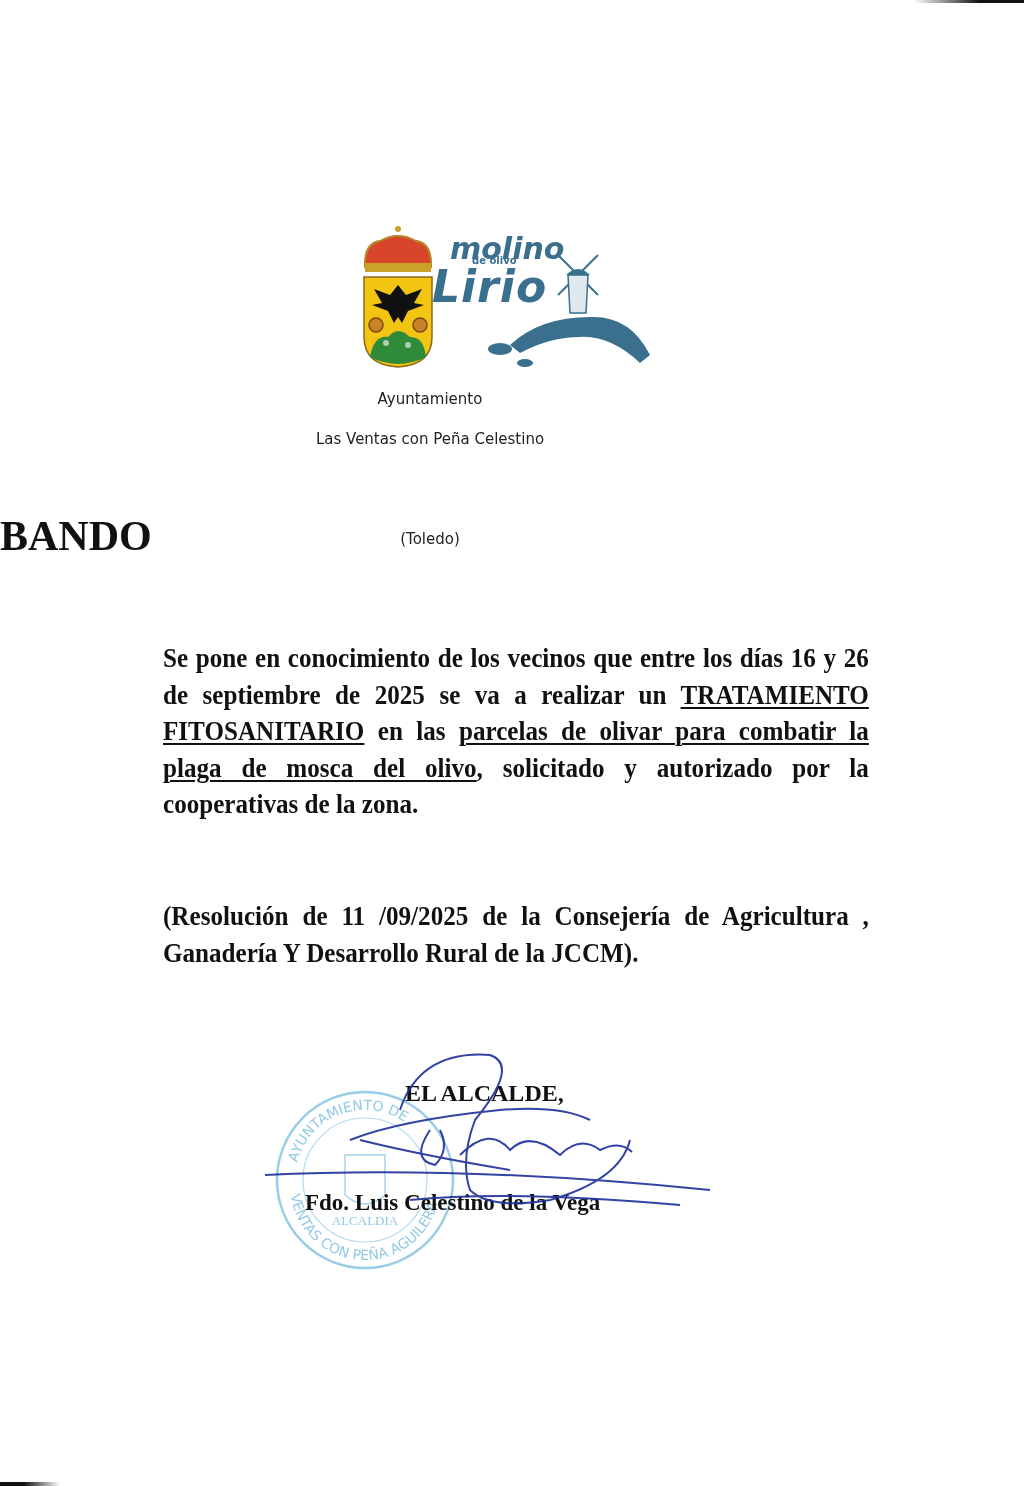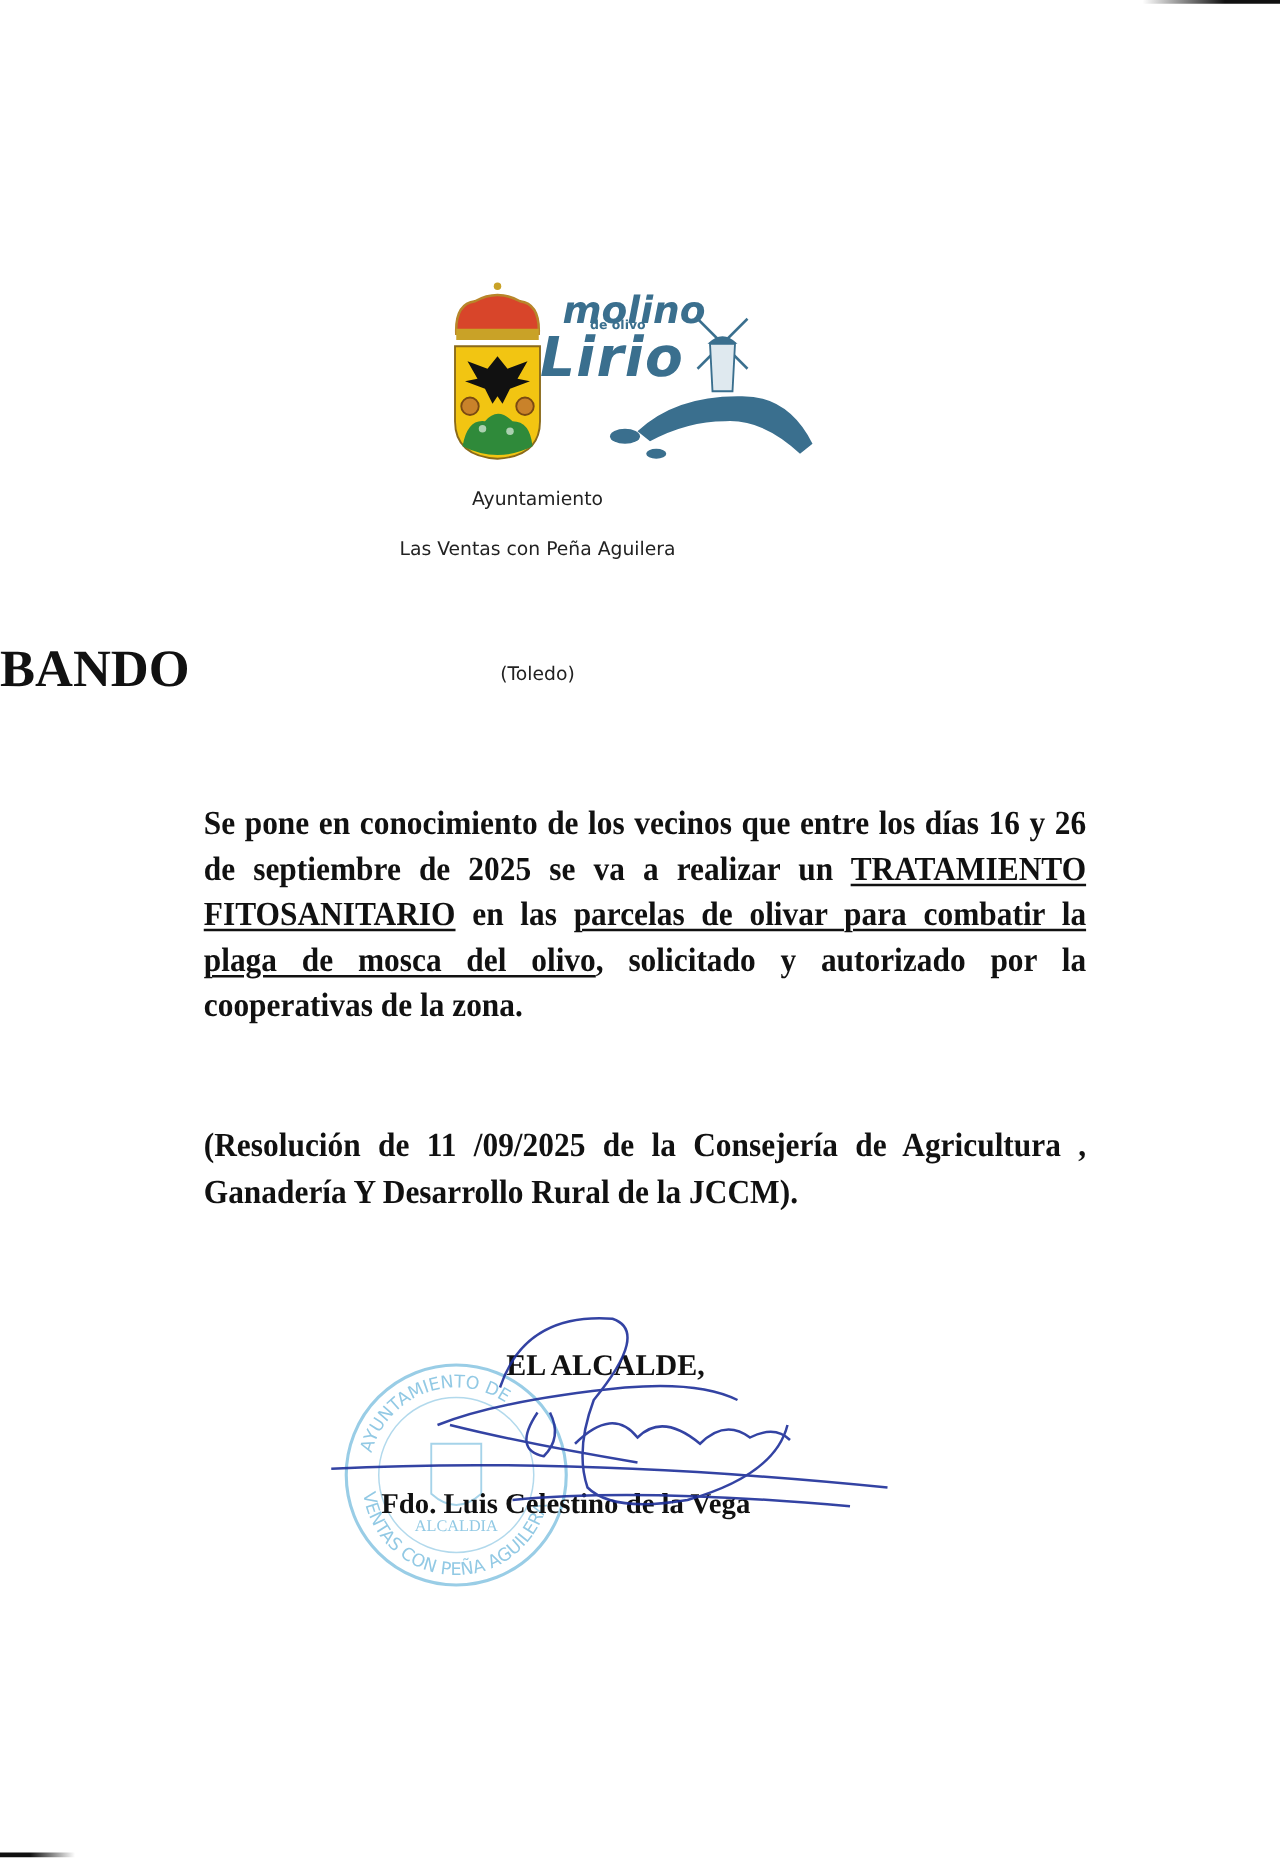--- a/index.html
+++ b/index.html
@@ -75,21 +75,21 @@
     <path d="M150 120 Q180 92 230 92 Q270 90 290 130 L280 138 Q250 110 220 112 Q190 112 160 128 Z" fill="#3a6f8e"></path>
     <ellipse cx="140" cy="124" rx="12" ry="6" fill="#3a6f8e"></ellipse>
     <ellipse cx="165" cy="138" rx="8" ry="4" fill="#3a6f8e"></ellipse>
   </svg>
   <div style="position:absolute;left:90px;top:6px;font-family:'DejaVu Sans',sans-serif;font-weight:bold;font-style:italic;font-size:30px;color:#3a6f8e;">molino</div>
   <div style="position:absolute;left:112px;top:30px;font-family:'DejaVu Sans',sans-serif;font-weight:bold;font-size:10px;color:#3a6f8e;">de olivo</div>
   <div style="position:absolute;left:72px;top:36px;font-family:'DejaVu Sans',sans-serif;font-weight:bold;font-style:italic;font-size:44px;color:#3a6f8e;letter-spacing:1px;">Lirio</div>
 </div>
 
 <div class="center-line" style="top:390px;">Ayuntamiento</div>
-<div class="center-line" style="top:430px;">Las Ventas con Peña Aguilera</div>
+<div class="center-line" style="top:430px;">Las Ventas con Peña Celestino</div>
 <div class="center-line" style="top:490px;margin-top:40px;">(Toledo)</div>
 
 <div class="title">BANDO</div>
 
 <div class="body-text" style="top:640px;">
   <span>Se pone en conocimiento de los vecinos que entre los días 16 y 26 de septiembre de 2025 se va a realizar un </span><u><span>TRATAMIENTO FITOSANITARIO</span></u><span> en las </span><u><span>parcelas de olivar para combatir la plaga de mosca del olivo</span></u><span>, solicitado y autorizado por la cooperativas de la zona.</span>
 </div>
 
 <div class="body-text" style="top:898px;">(Resolución de 11 /09/2025 de la Consejería de Agricultura , Ganadería Y Desarrollo Rural de la JCCM).</div>
 

